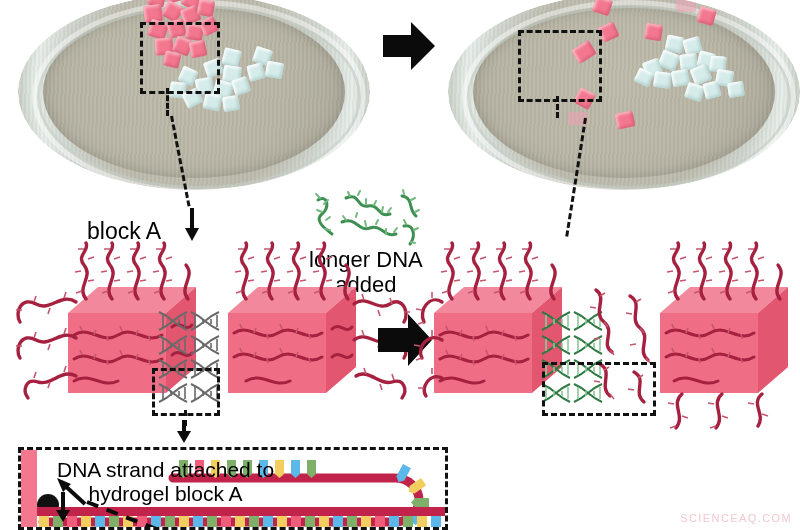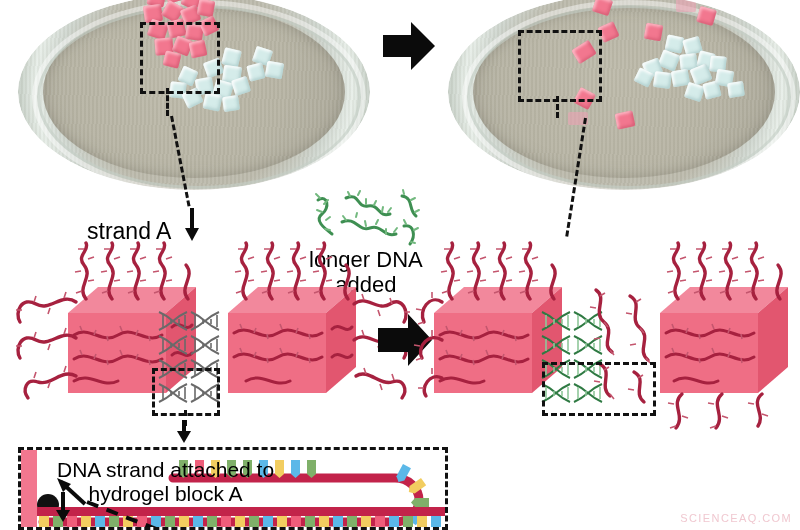--- a/index.html
+++ b/index.html
@@ -146,21 +146,21 @@
   </div>
 
   <div class="vline" style="left:170px;top:116px;height:92px;transform:rotate(-11deg);transform-origin:top center;"></div>
   <div class="arrow" style="left:183px;top:208px;">
     <svg width="18" height="34" viewBox="0 0 18 34" aria-hidden="true">
       <line x1="9" y1="0" x2="9" y2="22" stroke="#0b0b0b" stroke-width="4"></line>
       <polygon points="9,33 2,20 16,20" fill="#0b0b0b"></polygon>
     </svg>
   </div>
 
-  <div class="lbl t1" style="left:87px;top:219px;">strand A</div>
+  <div class="lbl t1" style="left:87px;top:219px;">block A</div>
   <div class="lbl t2" style="left:309px;top:248px;">longer DNA
 added</div>
 
   <div class="sq" style="left:312px;top:192px;">
     <svg width="112" height="56" viewBox="0 0 112 56" aria-hidden="true">
       <g fill="none" stroke="#3e8f52" stroke-width="3" stroke-linecap="round">
         <path d="M6 8 C16 2, 18 16, 10 22 C2 28, 12 36, 20 42"></path>
         <path d="M34 6 C48 0, 44 16, 56 14 C68 12, 66 26, 78 22"></path>
         <path d="M90 4 C102 6, 96 18, 104 24"></path>
         <path d="M30 30 C44 24, 46 40, 58 36 C70 32, 72 46, 84 42"></path>

